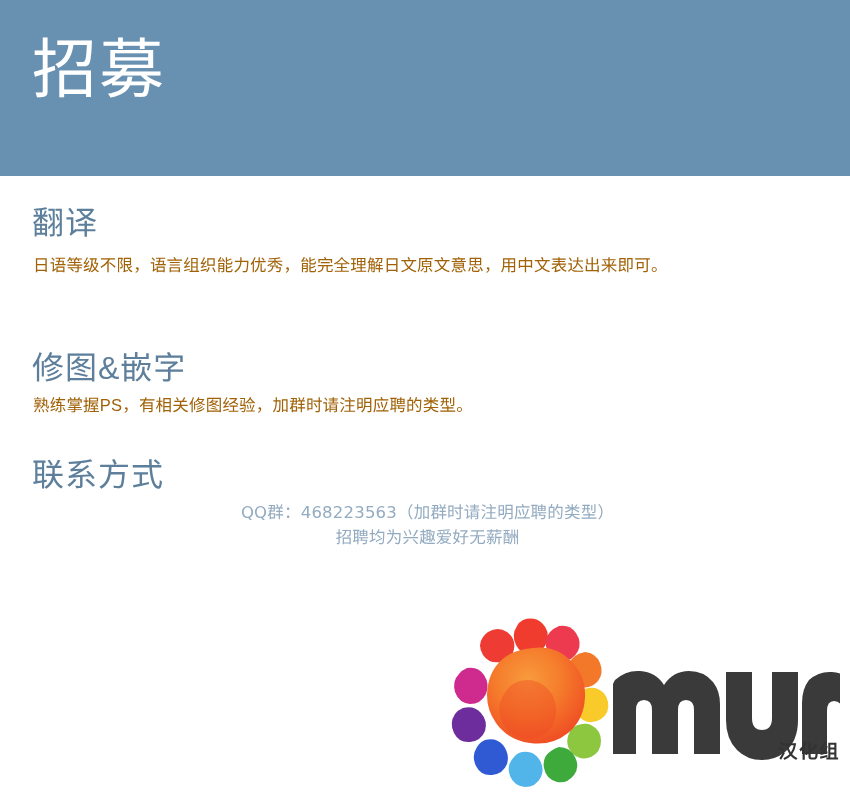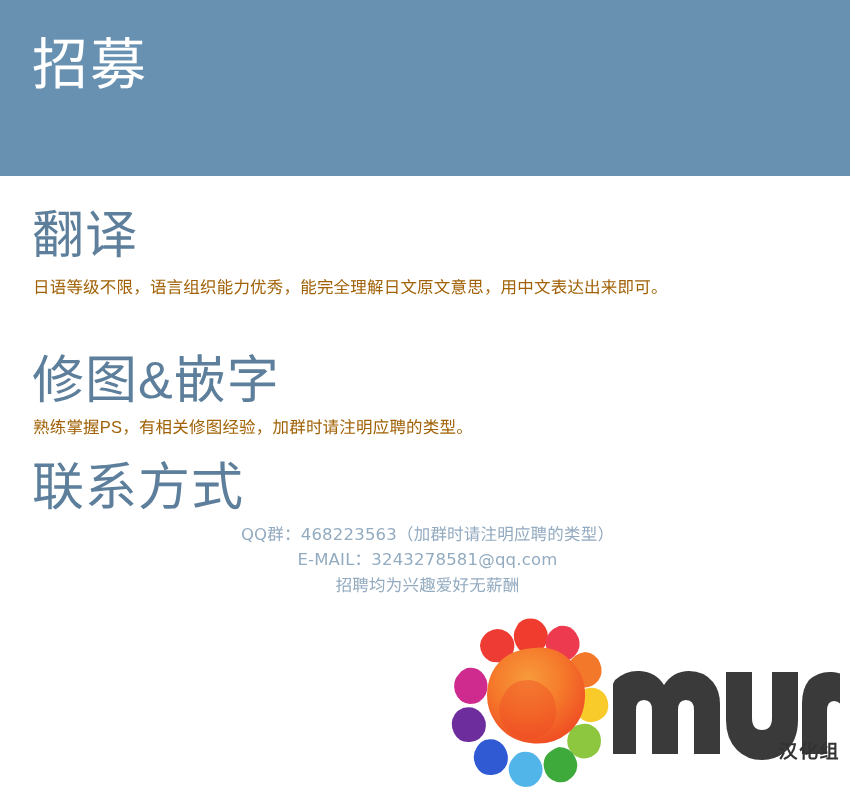--- a/index.html
+++ b/index.html
@@ -23,21 +23,21 @@
     left: 0;
     top: 0;
     width: 850px;
     height: 176px;
     background: #6890b0;
   }
   .banner-title {
     position: absolute;
     left: 32px;
     top: 37px;
-    font-size: 56px;
+    font-size: 65px;
     line-height: 1;
     letter-spacing: 2px;
     color: #ffffff;
     font-weight: 400;
     white-space: nowrap;
   }
 
   
   .content {
     position: absolute;
@@ -49,21 +49,21 @@
   .section {
     position: absolute;
     left: 32px;
     width: 790px;
   }
   .section-translate { top: 30px; }
   .section-edit      { top: 175px; }
   .section-contact   { top: 282px; }
 
   .section-heading {
-    font-size: 52px;
+    font-size: 32px;
     line-height: 1.12;
     color: #5d7f9b;
     font-weight: 400;
     letter-spacing: 1px;
     margin: 0;
     white-space: nowrap;
   }
   .section-body {
     margin: 11px 0 0 1px;
     font-size: 16.5px;
@@ -141,21 +141,20 @@
 
   <div class="section section-edit">
     <h2 class="section-heading">修图&amp;嵌字</h2>
     <p class="section-body">熟练掌握PS，有相关修图经验，加群时请注明应聘的类型。</p>
   </div>
 
   <div class="section section-contact">
     <h2 class="section-heading">联系方式</h2>
     <div class="contact-lines">
       <div class="contact-line">QQ群：468223563（加群时请注明应聘的类型）</div>
-      <div class="contact-line">E-MAIL：3243278581@qq.com</div>
       <div class="contact-line contact-line-note">招聘均为兴趣爱好无薪酬</div>
     </div>
   </div>
 
 </div>
 
 <div class="logo">
 
   <svg class="logo-mark" viewBox="0 0 180 180">
     <defs>

